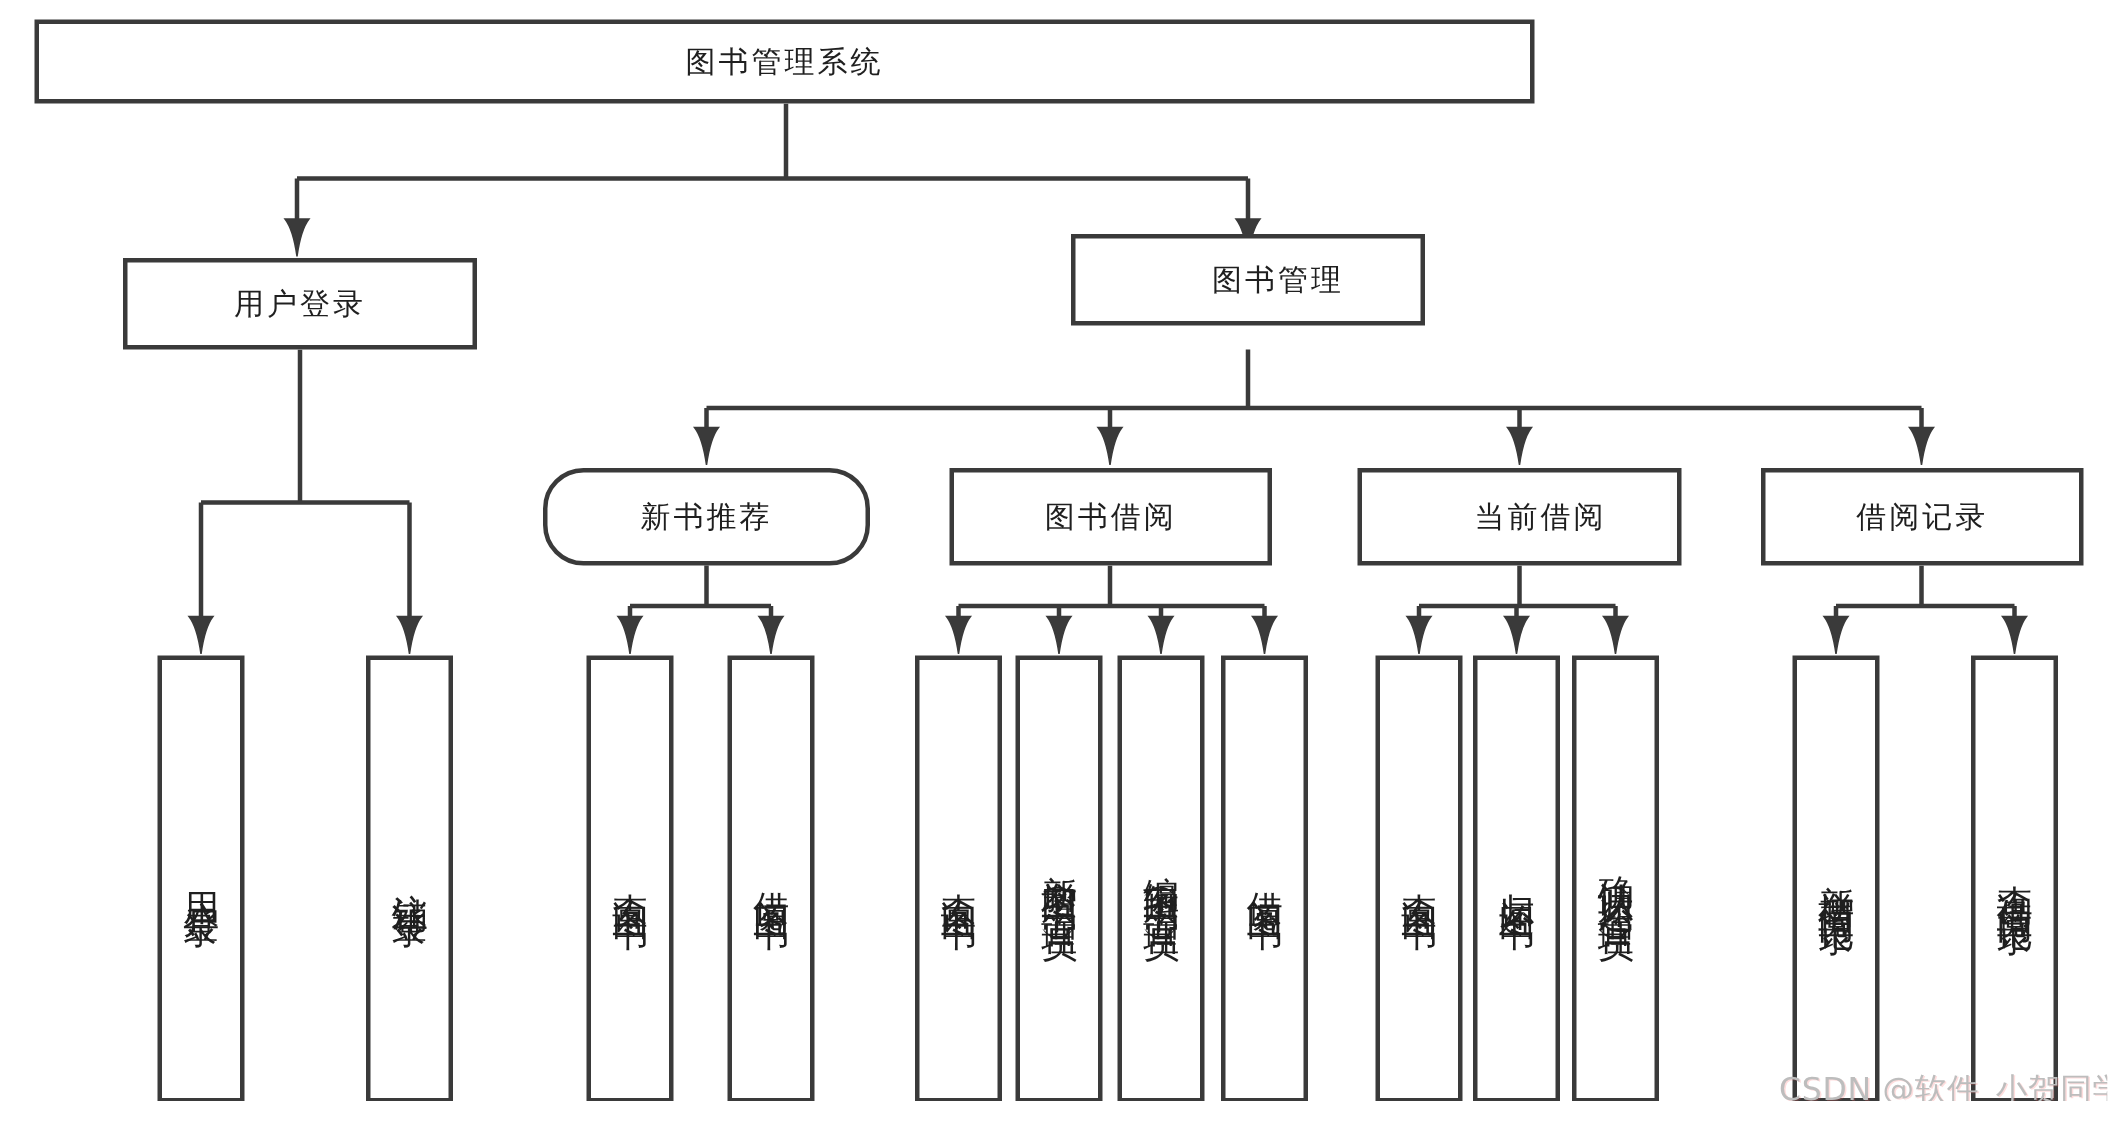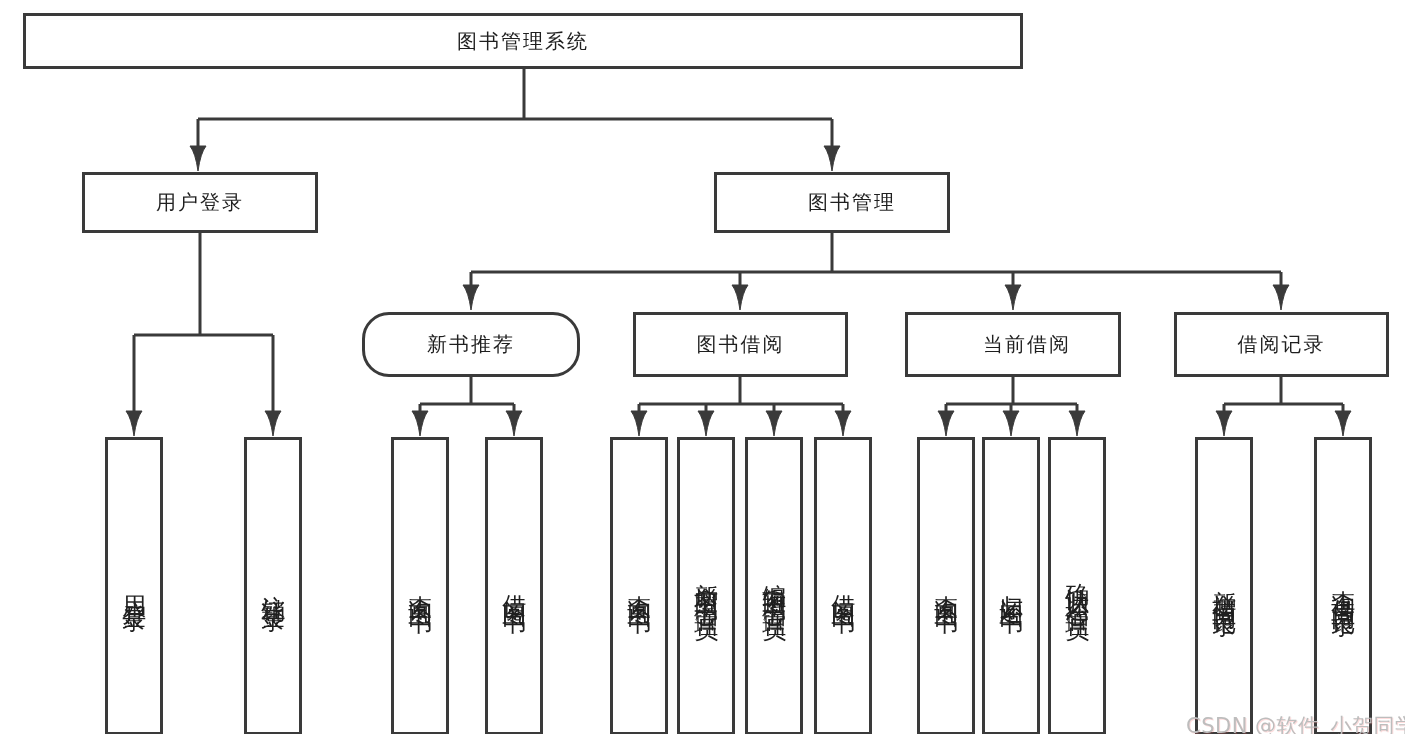--- a/index.html
+++ b/index.html
@@ -74,21 +74,21 @@
     </g>
   </svg>
 
   <div class="node hnode" style="left:23px;top:13px;width:1000px;height:56px;">
     <span>图书管理系统</span>
   </div>
 
   <div class="node hnode" style="left:82px;top:172px;width:236px;height:61px;">
     <span>用户登录</span>
   </div>
-  <div class="node hnode" style="left:714px;top:172px;width:236px;height:61px;padding-left:40px;">
+  <div class="node hnode" style="left:714px;top:156px;width:236px;height:61px;padding-left:40px;">
     <span>图书管理</span>
   </div>
 
   <div class="node hnode" style="left:362px;top:312px;width:218px;height:65px;border-radius:27px;">
     <span>新书推荐</span>
   </div>
   <div class="node hnode" style="left:633px;top:312px;width:215px;height:65px;">
     <span>图书借阅</span>
   </div>
   <div class="node hnode" style="left:905px;top:312px;width:216px;height:65px;padding-left:28px;">

